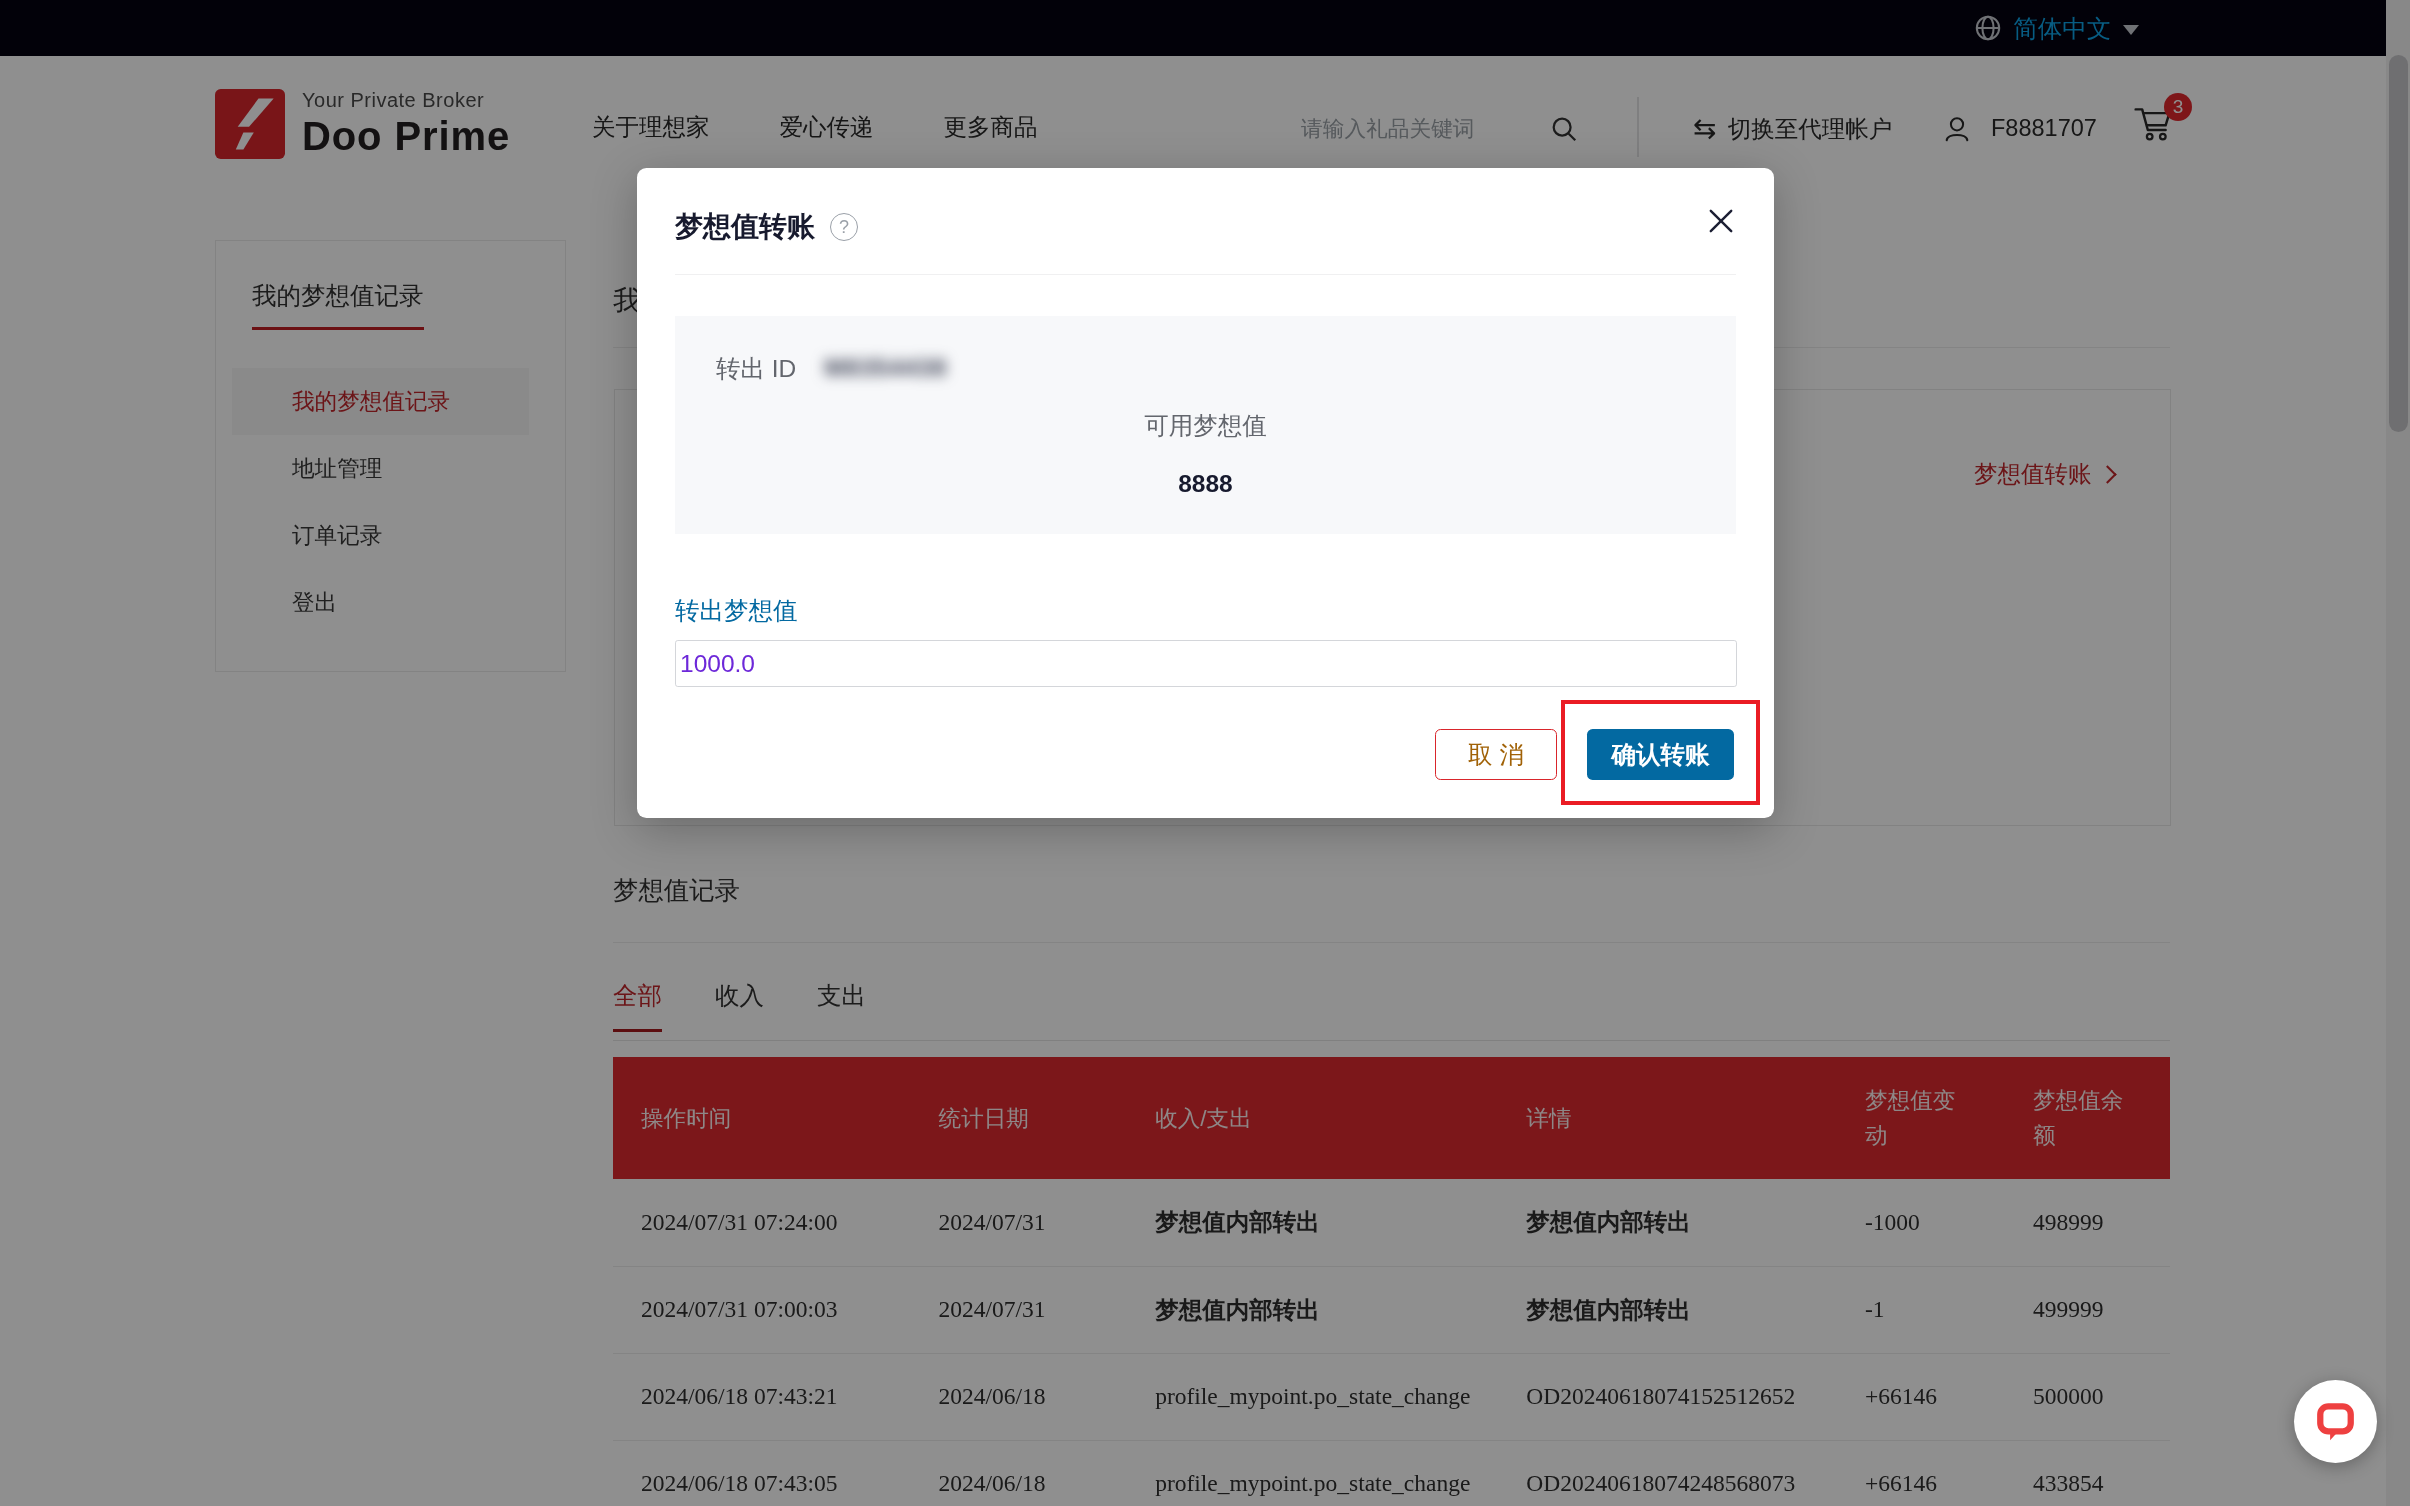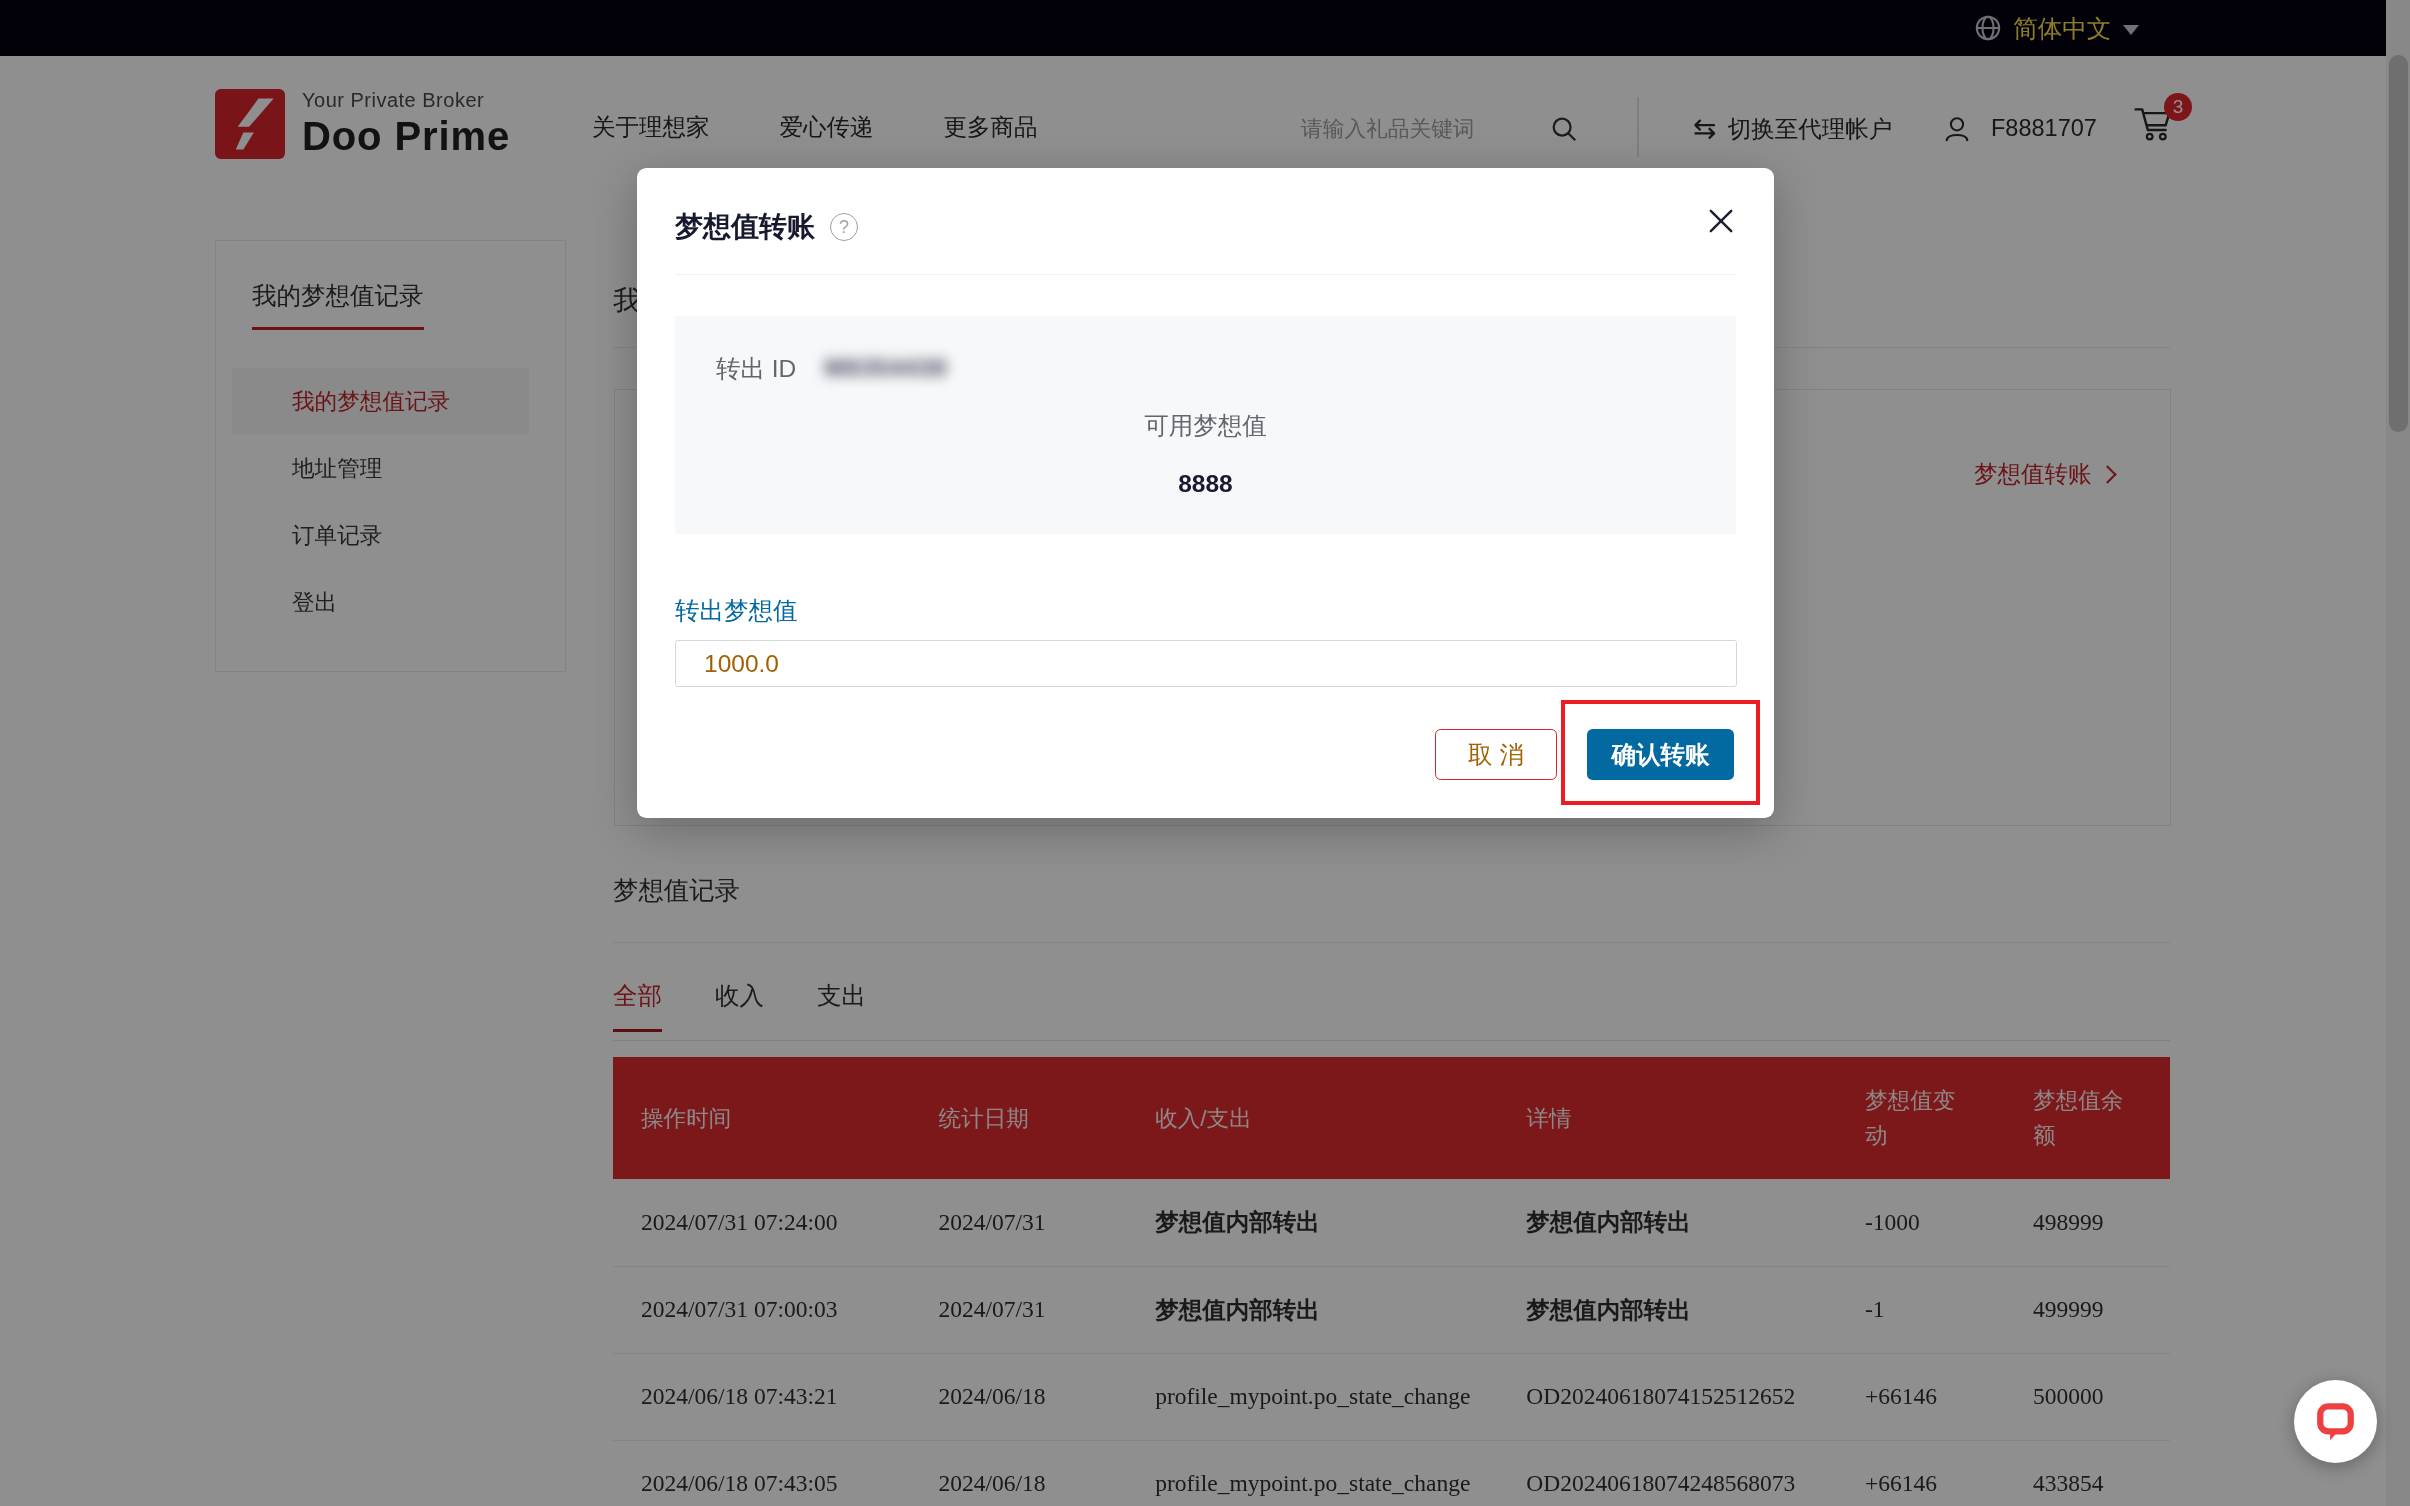--- a/index.html
+++ b/index.html
@@ -3,21 +3,21 @@
 <meta charset="utf-8">
 <style>
   * { margin:0; padding:0; box-sizing:border-box; }
   html,body { background:#ffffff; }
   body { font-family:"Liberation Sans", sans-serif; }
   .page { position:relative; width:2411px; height:1507px; background:#fff; overflow:hidden; }
 
   
   .topbar { position:absolute; left:0; top:0; width:2386px; height:56px; background:#050310; }
   .lang { position:absolute; left:1974px; top:0; height:56px; display:flex; align-items:center; gap:11.3px;
-          color:#fde047; font-size:24.5px; cursor:pointer; }
+          color:#0ea5e9; font-size:24.5px; cursor:pointer; }
   .caret-down { width:0; height:0; border-left:8.5px solid transparent; border-right:8.5px solid transparent;
                 border-top:10.4px solid #c7c9d1; margin-top:3.8px; }
 
   
   .logo { position:absolute; left:215px; top:89px; display:flex; gap:17px; align-items:center; }
   .logo-text .tagline { font-size:20px; color:#4a4a4a; letter-spacing:0.5px; }
   .logo-text .brand { font-size:40px; font-weight:700; color:#221f20; letter-spacing:0.9px; margin-top:1.9px; }
   .nav { position:absolute; left:592px; top:111px; display:flex; gap:70px; font-size:23.5px; color:#2a2a2a; }
   .nav-item { cursor:pointer; }
 
@@ -97,21 +97,21 @@
 
   .info-box { margin:41px 38px 0 38px; background:#f7f8fa; padding:36px 41px;text-align:right; }
   .info-row { display:flex; align-items:center; gap:28px; font-size:24.5px; }
   .info-row + .info-row { margin-top:24.5px;flex-direction:column; }
   .info-label { color:#63666d; }
   .blurred { color:#3a3f52; filter:blur(6.6px); letter-spacing:0.9px; font-weight:700; }
   .info-value-strong { color:#171a2e; font-weight:700; }
 
   .field-label { margin:60px 38px 0 38px; font-size:24.5px; color:#0369a1; }
   .amount-input { display:block; margin:13px 38px 0 38px; width:1062px; height:47px; border:0.9px solid #d4d6da;
-                  border-radius:2.8px; padding:0 28px; font-size:24.5px; color:#a16207; outline:none;
+                  border-radius:2.8px; padding:0 4px; font-size:24.5px; color:#6d28d9; outline:none;
                   font-family:"Liberation Sans", sans-serif; }
 
   .modal-footer { position:absolute; right:40px; bottom:38px; display:flex; gap:30px; }
   .btn { height:51px; border-radius:5.6px; font-size:24.5px; display:flex; align-items:center;
          justify-content:center; cursor:pointer; font-family:"Liberation Sans", sans-serif; }
   .btn-cancel { width:122px; background:#fff; border:1.9px solid #d9252b; color:#a16207; }
   .btn-confirm { width:147px; background:#0369a1; border:none; color:#fff; font-weight:700; }
 
   .annotation-box { position:absolute; left:1561px; top:700px; width:199px; height:105px;
                     border:4.7px solid #ea1c24; z-index:70; pointer-events:none; }

